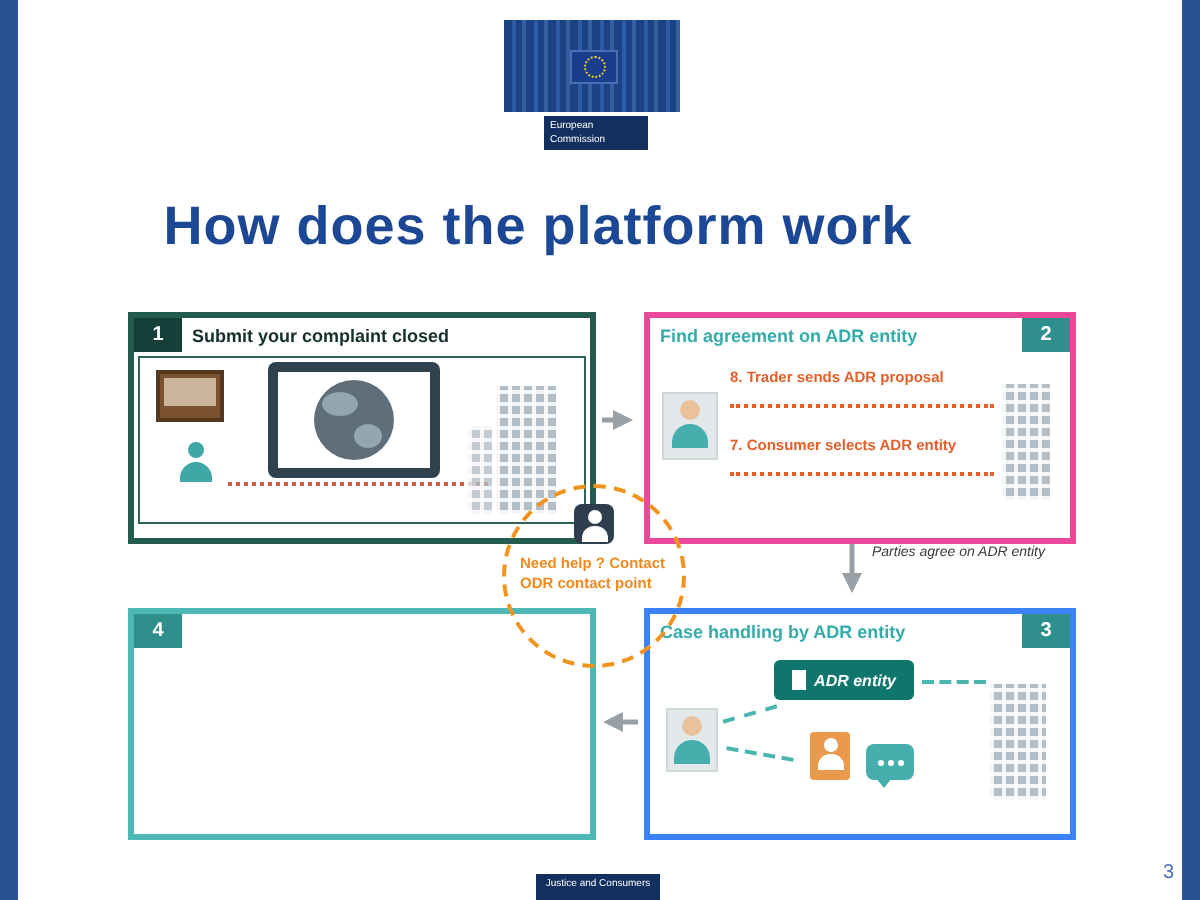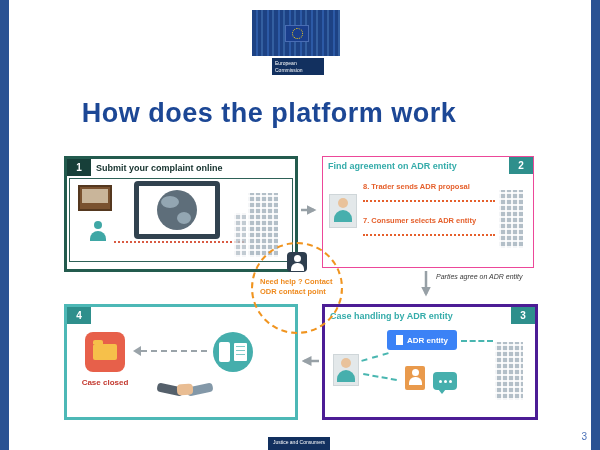--- a/index.html
+++ b/index.html
@@ -18,22 +18,22 @@
   .stars{width:9px;height:9px;border-radius:50%;border:1px dotted #F7D117;}
   .logo-label{position:absolute;left:20px;top:48px;width:46px;background:#12305F;color:#fff;
     font-size:5px;line-height:1.3;padding:2px 3px;}
 
   .title{position:absolute;left:0;top:98px;width:538px;margin:0;text-align:center;
     font-size:27px;font-weight:bold;color:#1C4795;letter-spacing:.5px;}
 
   
   .box{position:absolute;background:#fff;}
   .box1{left:64px;top:156px;width:228px;height:110px;border:3px solid #235B4E;}
-  .box2{left:322px;top:156px;width:210px;height:110px;border:1px solid #ec4899;}
-  .box3{left:322px;top:304px;width:210px;height:110px;border:3px solid #4c1d95;}
+  .box2{left:322px;top:156px;width:210px;height:110px;border:3px solid #ec4899;}
+  .box3{left:322px;top:304px;width:210px;height:110px;border:3px solid #3b82f6;}
   .box4{left:64px;top:304px;width:228px;height:110px;border:3px solid #4DB8B6;}
   .box-header{display:flex;align-items:center;height:17px;}
   .badge{width:24px;height:17px;color:#fff;font-size:10px;font-weight:bold;
     display:flex;align-items:center;justify-content:center;flex:none;}
   .badge.darkgreen{background:#173F39;}
   .badge.tealbg{background:#2E8F8C;}
   .box-title{flex:1;font-size:9px;font-weight:bold;padding:0 5px;white-space:nowrap;overflow:hidden;}
   .t-dark{color:#14302C;}
   .t-teal{color:#35ACAA;}
   .box-content{position:relative;height:85px;}
@@ -69,22 +69,22 @@
   .b2-avatar{left:6px;top:20px;width:26px;height:32px;}
   .step-text{position:absolute;font-size:7.5px;font-weight:bold;color:#E55F2B;}
   .s1{left:40px;top:8px;width:128px;}
   .s2{left:40px;top:42px;width:128px;}
   .dot-line{position:absolute;border-top:2px dotted #E55F2B;}
   .d1{left:40px;top:26px;width:132px;}
   .d2{left:40px;top:60px;width:132px;}
   .b2-building{left:176px;top:16px;width:24px;height:58px;}
 
   
-  .adr-pill{position:absolute;left:62px;top:6px;width:70px;height:20px;background:#3b82f6;border-radius:3px;
-    color:#fff;font-size:8px;font-weight:bold;display:flex;align-items:center;justify-content:center;gap:4px;}
+  .adr-pill{position:absolute;left:62px;top:6px;width:70px;height:20px;background:#0f766e;border-radius:3px;
+    color:#fff;font-size:8px;font-weight:bold;display:flex;align-items:center;justify-content:center;gap:4px;font-style:italic;}
   .pill-building{width:7px;height:10px;background:#fff;}
   .b3-avatar{left:8px;top:30px;width:24px;height:30px;}
   .dash-teal{position:absolute;border-top:2px dashed #49B6B0;}
   .dl1{left:36px;top:32px;width:28px;transform:rotate(-16deg);}
   .dl2{left:38px;top:52px;width:34px;transform:rotate(10deg);}
   .dl3{left:136px;top:16px;width:32px;}
   .orange-avatar{position:absolute;left:80px;top:42px;width:20px;height:24px;background:#E99A4C;border-radius:2px;}
   .chat{position:absolute;left:108px;top:48px;width:24px;height:18px;background:#46AFAD;border-radius:4px;
     display:flex;align-items:center;justify-content:center;gap:2px;}
   .chat-dot{width:3px;height:3px;background:#fff;border-radius:50%;}
@@ -153,21 +153,21 @@
       </marker>
     </defs>
     <path d="M301 210 L314 210" stroke="#97A0A6" stroke-width="2.5" fill="none" marker-end="url(#ah)"></path>
     <path d="M426 271 L426 294" stroke="#97A0A6" stroke-width="2.5" fill="none" marker-end="url(#ah)"></path>
     <path d="M319 361 L304 361" stroke="#97A0A6" stroke-width="2.5" fill="none" marker-end="url(#ah)"></path>
   </svg>
 
   <div class="box box1">
     <div class="box-header">
       <div class="badge darkgreen">1</div>
-      <div class="box-title t-dark">Submit your complaint online</div>
+      <div class="box-title t-dark">Submit your complaint closed</div>
     </div>
     <div class="box-content">
       <div class="pic-frame">
           <div class="pic-inner"></div>
         </div>
       <div class="monitor">
         <div class="screen">
           <div class="globe">
             <div class="land land1"></div>
             <div class="land land2"></div>
@@ -230,39 +230,20 @@
         <div class="chat-tail"></div>
       </div>
       <div class="building b3-building"></div>
     </div>
   </div>
 
   <div class="box box4">
     <div class="box-header">
       <div class="badge tealbg">4</div>
     </div>
-    <div class="box-content">
-      <div class="folder-tile">
-        <div class="folder">
-          <div class="folder-tab"></div>
-        </div>
-      </div>
-      <div class="case-closed">Case closed</div>
-      <div class="dash-arrow"></div>
-      <div class="dash-arrow-head"></div>
-      <div class="phone-circle">
-        <div class="phone"></div>
-        <div class="checklist"></div>
-      </div>
-      <div class="handshake">
-        <div class="sleeve-l"></div>
-        <div class="sleeve-r"></div>
-        <div class="hands"></div>
-      </div>
-    </div>
   </div>
 
   <div class="help-circle">
     <div class="help-person">
       <div class="w-head"></div>
       <div class="w-body"></div>
     </div>
     <div class="help-text">Need help ? Contact ODR contact point</div>
   </div>
 

